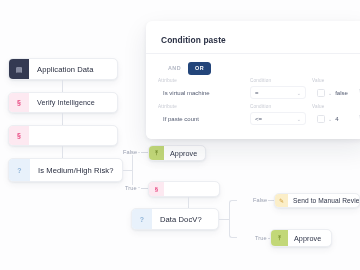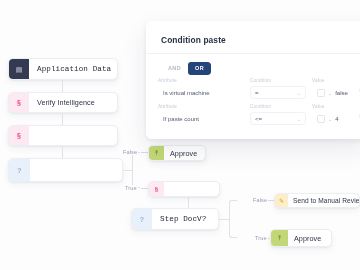--- a/index.html
+++ b/index.html
@@ -26,21 +26,21 @@
     flex:1 1 auto;padding:0 8px;color:#2d3347;
     font-size:7.2px;letter-spacing:.08px;white-space:nowrap;
   }
 
   .ico-dark{background:#343a52;color:#c9cde0;}
   .ico-pink{background:#fde9f1;color:#e8447f;}
   .ico-blue{background:#e8f1fb;color:#8fb4d8;}
   .ico-green{background:#c2d878;color:#7b9431;}
   .ico-amber{background:#fbeec8;color:#d2a03c;}
 
-  .n-big .lbl{font-size:7.6px;color:#262b3d;font-family:Liberation Mono, monospace;}
+  .n-big .lbl{font-size:7.6px;color:#262b3d;}
 
   
   .vline{position:absolute;width:1px;background:#dfe2e9;}
   .hline{position:absolute;height:1px;background:#dfe2e9;}
   .brk{position:absolute;border-left:1px solid #dfe2e9;box-sizing:border-box;}
   .brk.top{border-top:1px solid #dfe2e9;border-top-left-radius:3px;}
   .brk.bot{border-bottom:1px solid #dfe2e9;border-bottom-left-radius:3px;}
   .blabel{
     position:absolute;font-size:5.6px;color:#9aa0b0;letter-spacing:.1px;
     background:#fdfdfe;padding:0 1px;white-space:nowrap;
@@ -101,20 +101,21 @@
   <div class="vline" style="left:62px;top:113px;height:12px;"></div>
 
   <div class="node" style="left:8px;top:125px;width:110px;height:21px;">
     <span class="ico ico-pink" style="width:20px;">§</span>
   </div>
 
   <div class="vline" style="left:62px;top:146px;height:12px;"></div>
 
   <div class="node n-big" style="left:8px;top:158px;width:115px;height:24px;">
     <span class="ico ico-blue" style="width:21px;font-size:7px;">?</span>
+    <span class="lbl">Is Medium/High Risk?</span>
   </div>
 
   <div class="hline" style="left:123px;top:170px;width:9px;"></div>
   <div class="brk top" style="left:132px;top:152px;width:8px;height:18px;"></div>
   <div class="brk bot" style="left:132px;top:170px;width:8px;height:18px;"></div>
 
   <span class="blabel" style="left:122px;top:149px;">False</span>
   <span class="blabel" style="left:124px;top:185px;">True</span>
 
   <div class="dash" style="left:141px;top:152px;width:7px;"></div>
@@ -126,21 +127,21 @@
   </div>
 
   <div class="node" style="left:148px;top:181px;width:72px;height:16px;">
     <span class="ico ico-pink" style="width:15px;font-size:6px;">§</span>
   </div>
 
   <div class="vline" style="left:188px;top:197px;height:11px;"></div>
 
   <div class="node n-big" style="left:131px;top:208px;width:88px;height:22px;">
     <span class="ico ico-blue" style="width:20px;font-size:7px;">?</span>
-    <span class="lbl">Step DocV?</span>
+    <span class="lbl">Data DocV?</span>
   </div>
 
   <div class="hline" style="left:219px;top:219px;width:10px;"></div>
   <div class="brk top" style="left:229px;top:200px;width:8px;height:19px;"></div>
   <div class="brk bot" style="left:229px;top:219px;width:8px;height:19px;"></div>
 
   <span class="blabel" style="left:252px;top:197px;">False</span>
   <span class="blabel" style="left:254px;top:235px;">True</span>
 
   <div class="dash" style="left:268px;top:200px;width:6px;"></div>

